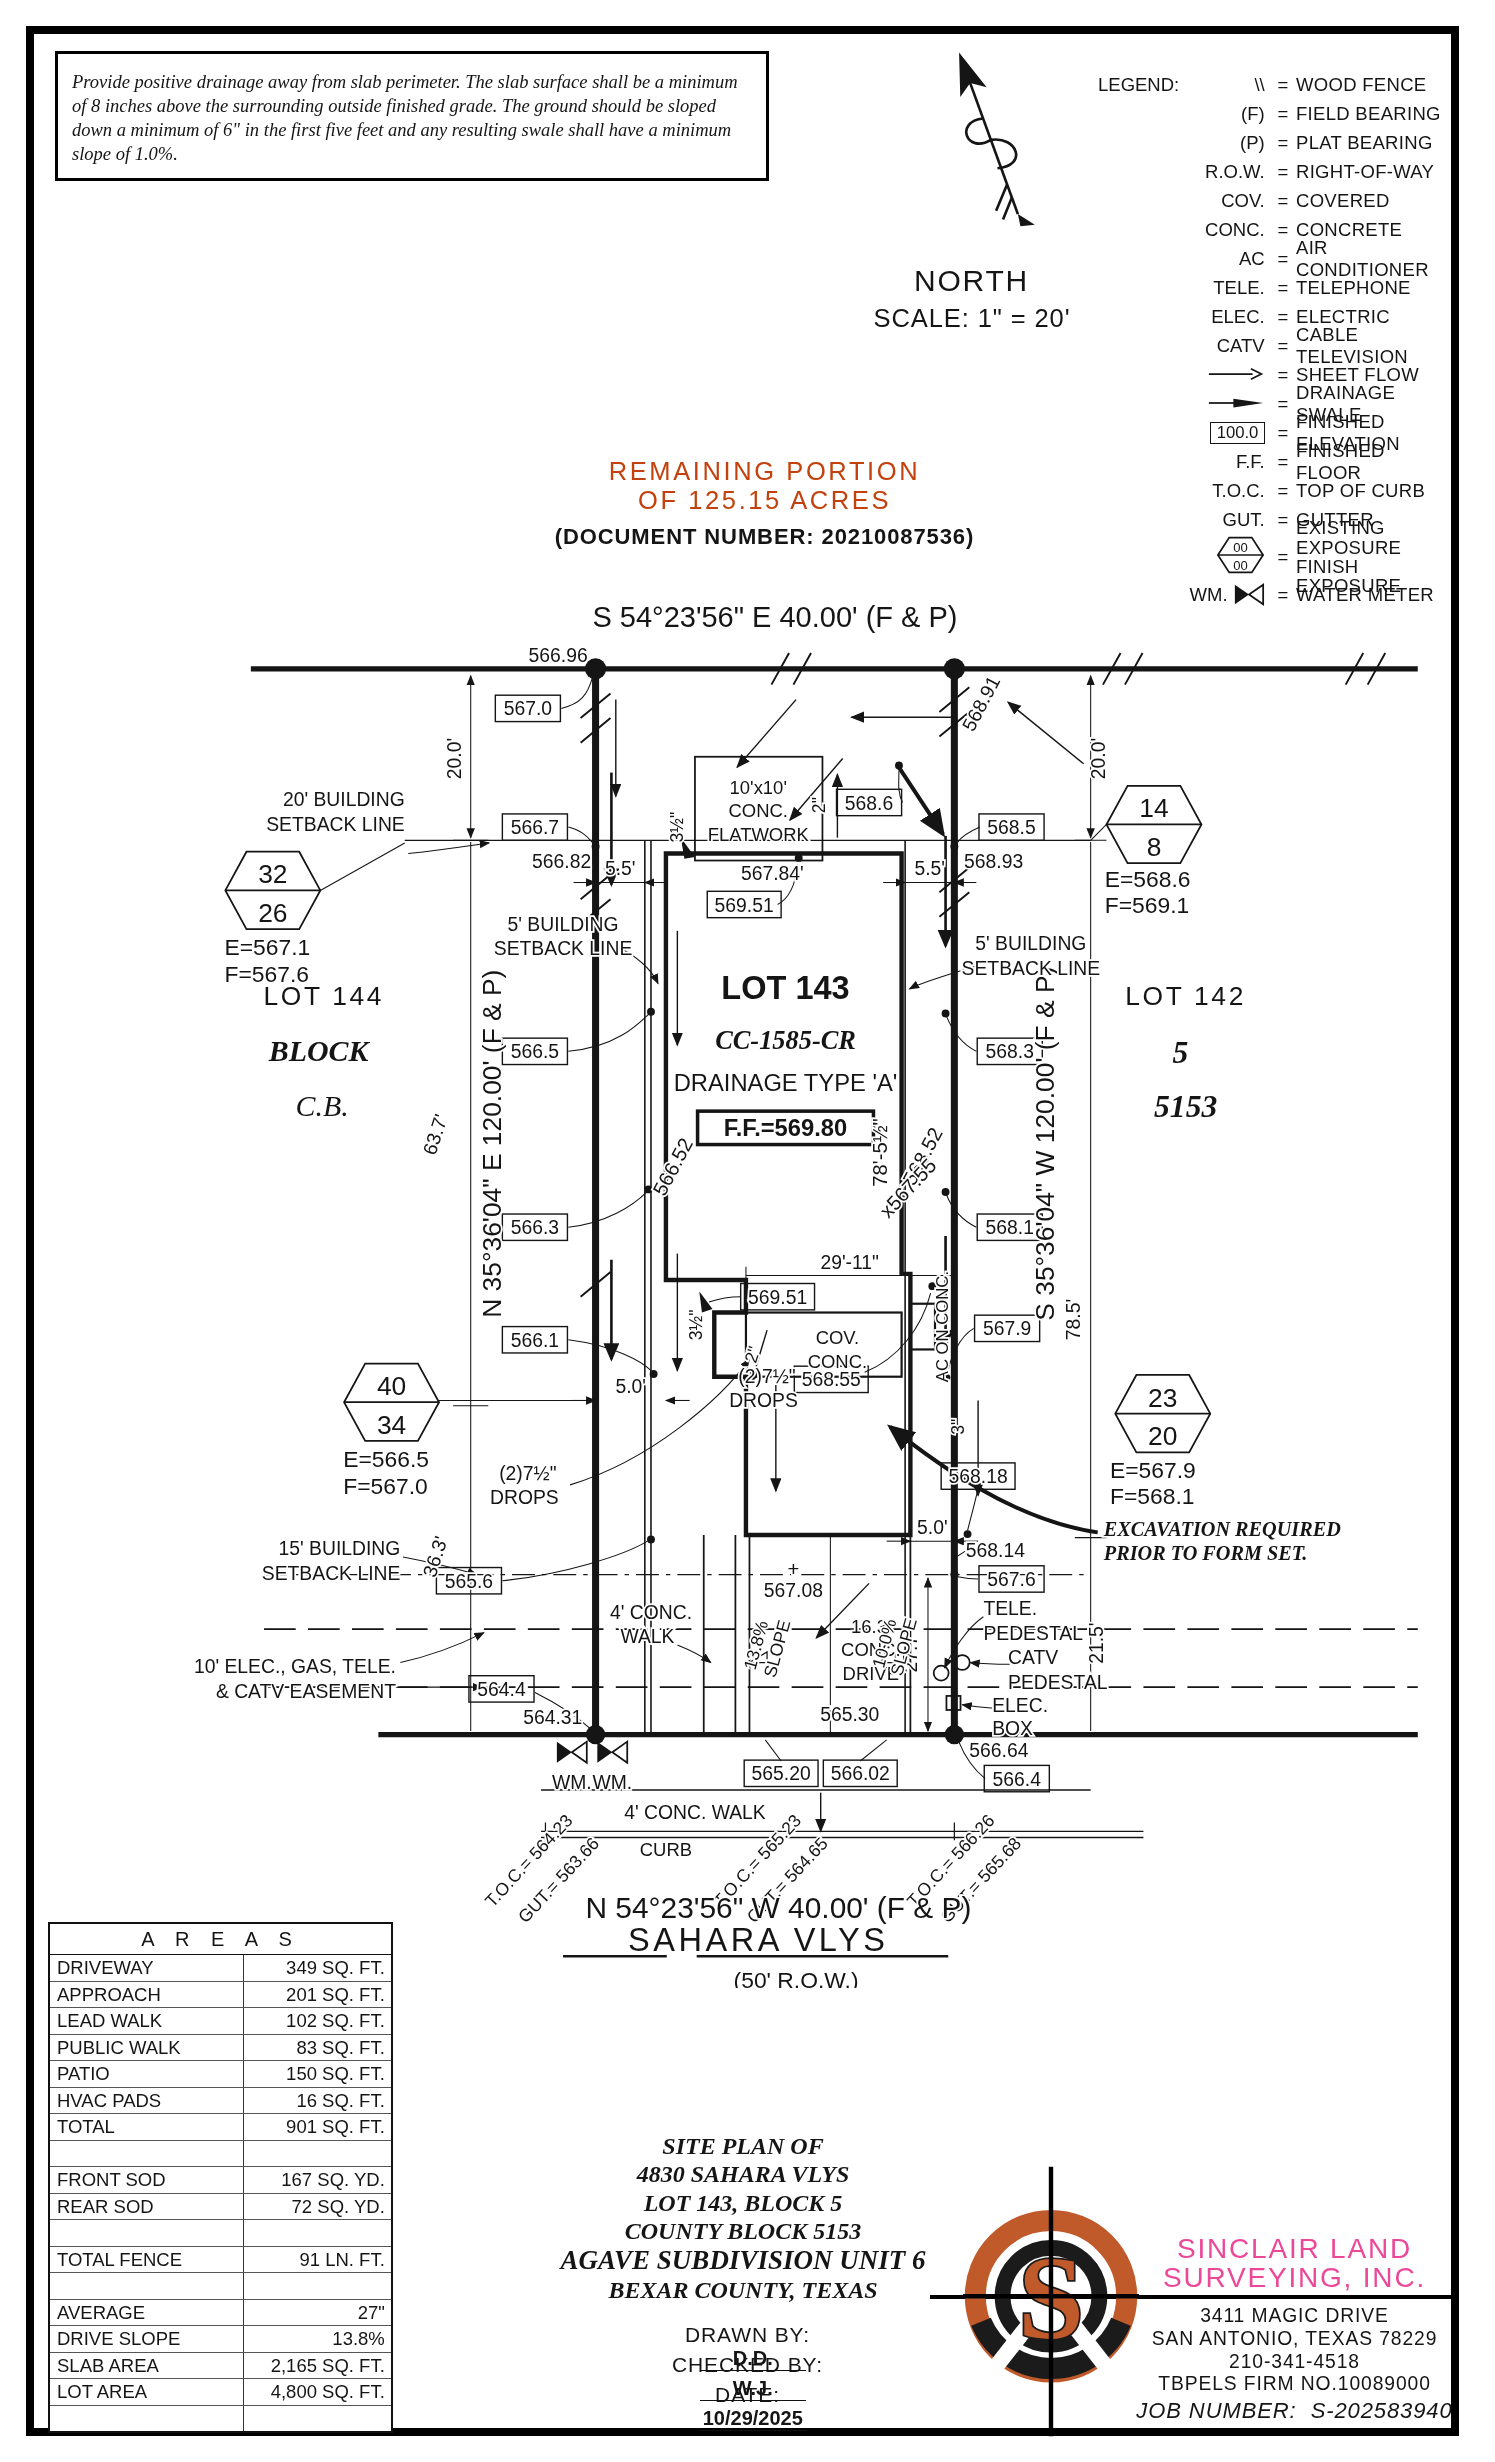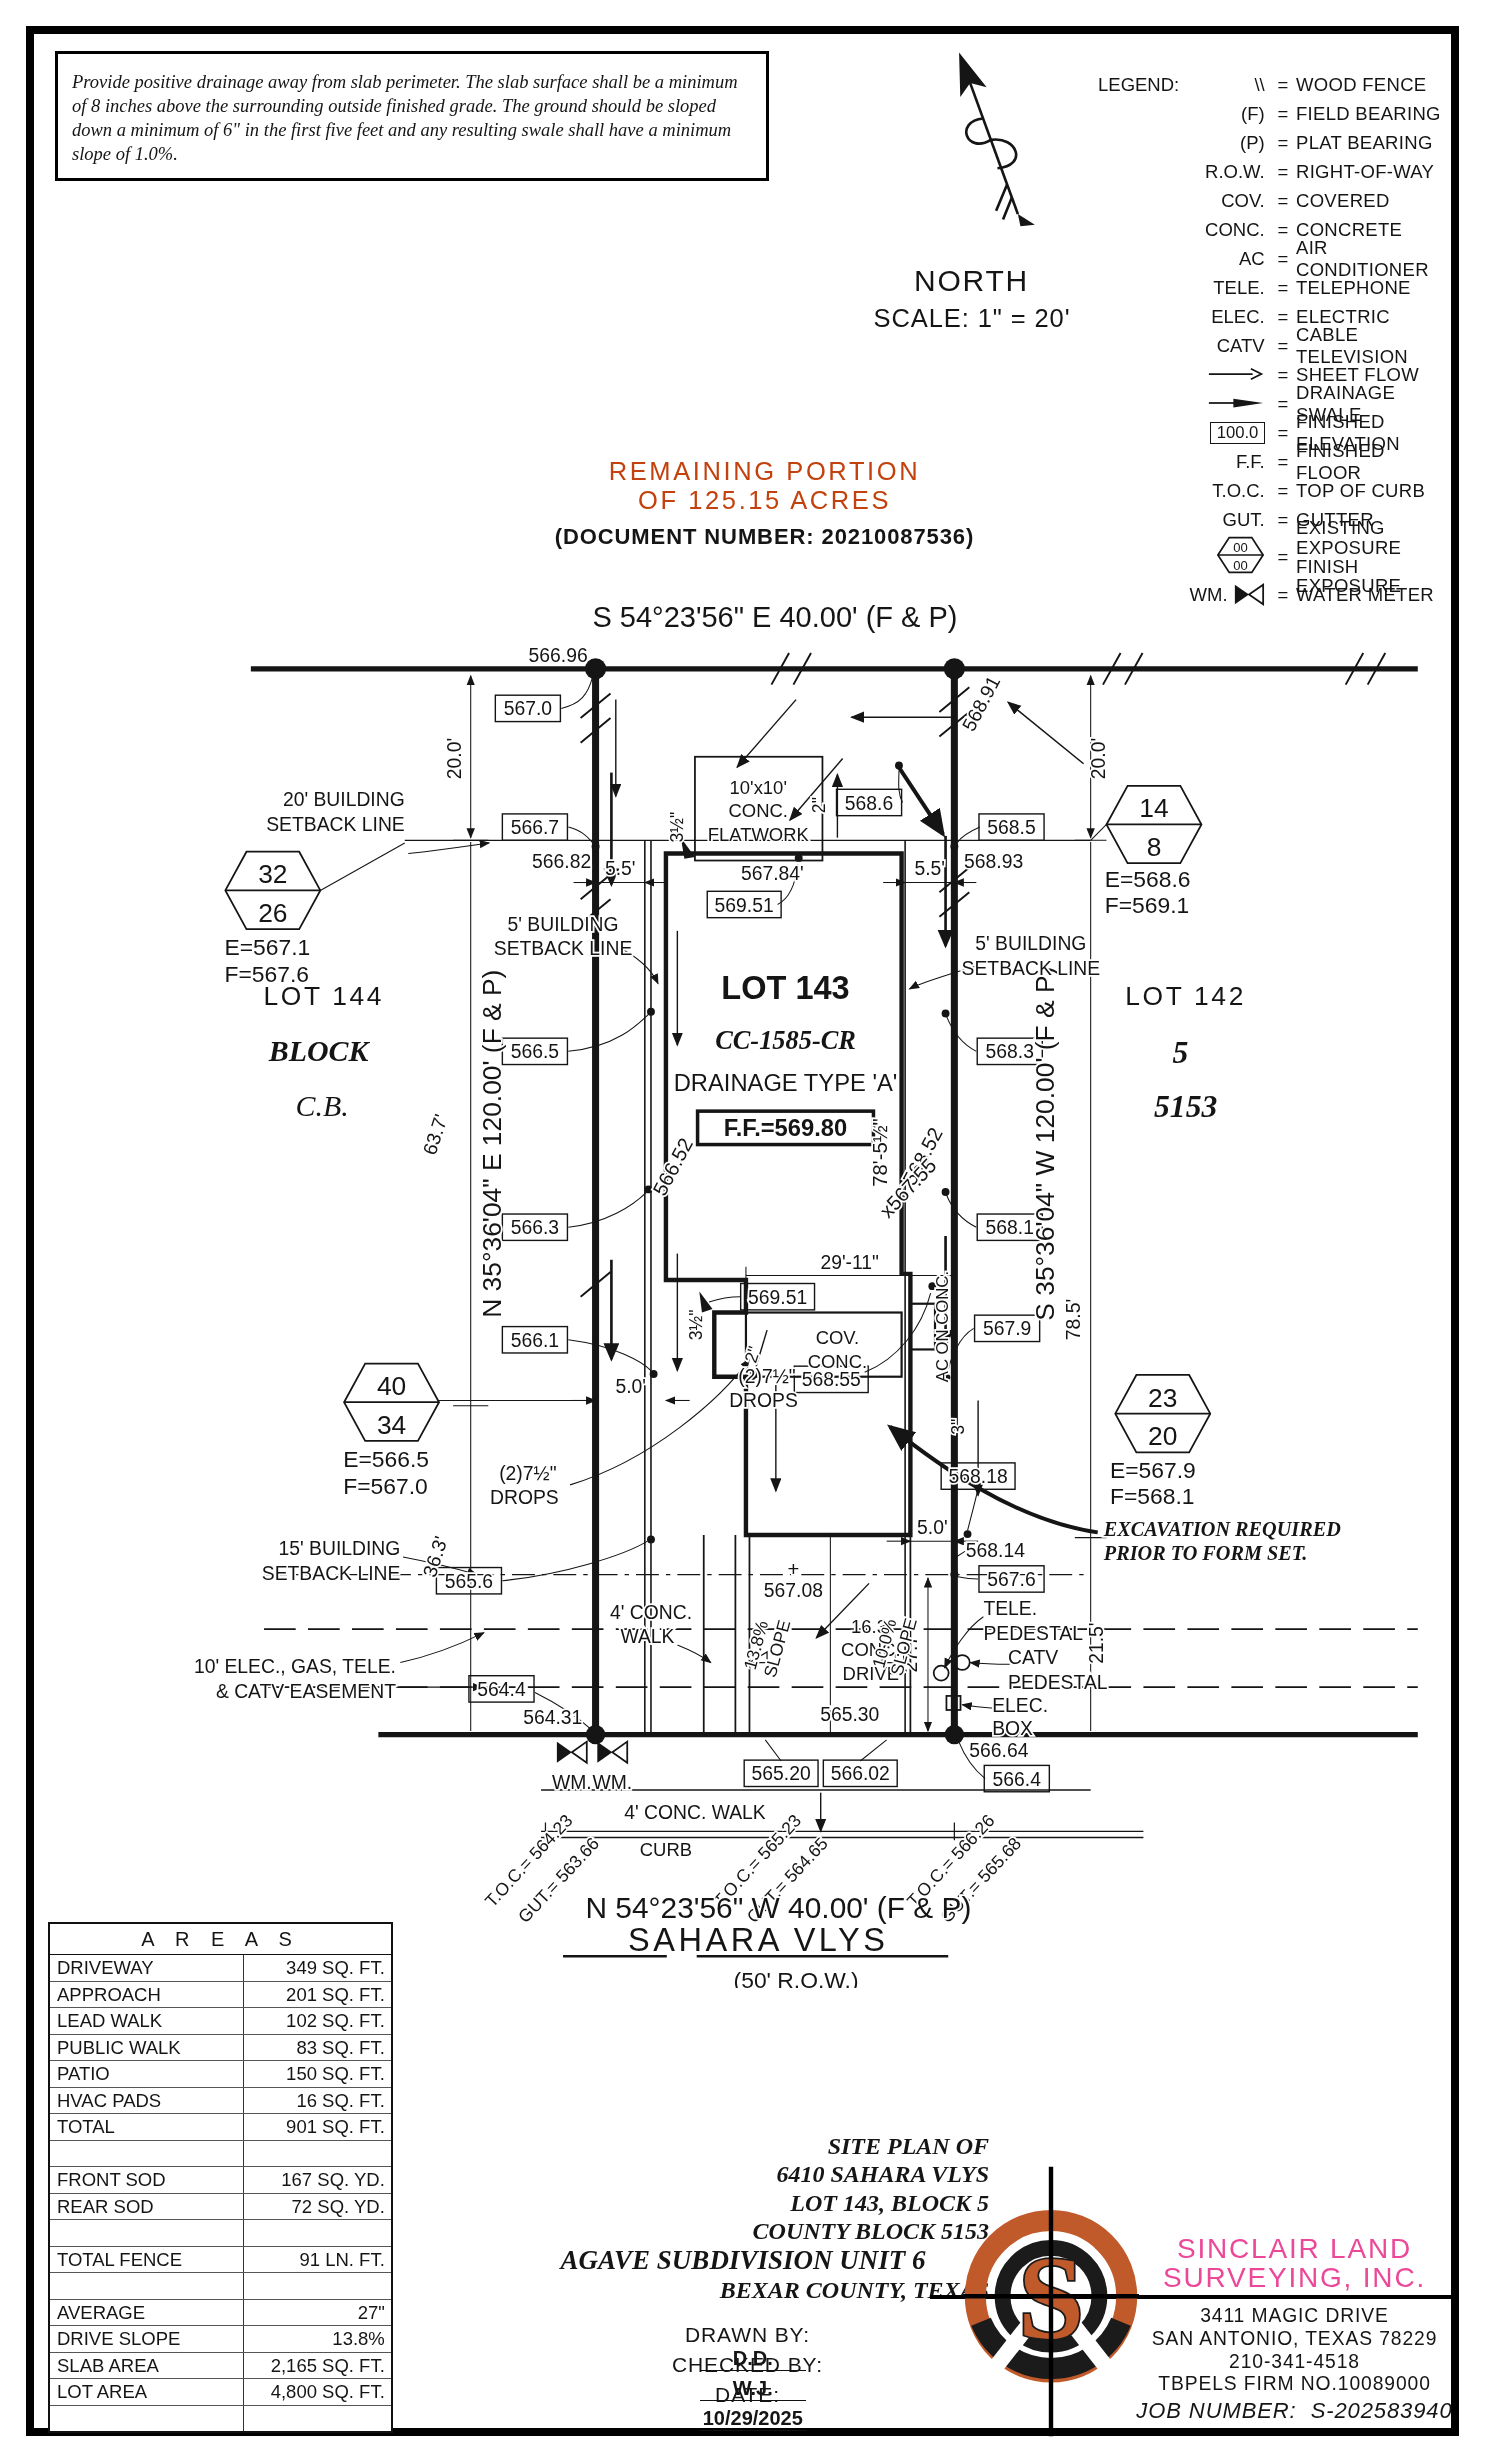--- a/index.html
+++ b/index.html
@@ -29,21 +29,21 @@
   .tract .t2{font-size:22px;font-weight:bold;letter-spacing:0.9px;margin-top:8.8px;}
   
   .areas{left:48px;top:1922px;width:345px;border:2.6px solid #111;box-sizing:border-box;background:#fff;}
   .areas .hd{height:30px;line-height:30px;text-align:center;font-size:20px;letter-spacing:8px;border-bottom:1.8px solid #111;}
   .arow{display:flex;height:25.5px;line-height:25.5px;border-bottom:0.9px solid #555;font-size:18.5px;}
   .arow:last-child{border-bottom:none;}
   .arow .al{width:57%;padding-left:7px;box-sizing:border-box;border-right:1.8px solid #333;overflow:hidden;}
   .arow .av{flex:1;text-align:right;padding-right:6.2px;}
   
   .tblock{left:497px;top:2132px;width:492px;text-align:center;font-family:"Liberation Serif",serif;font-style:italic;font-weight:bold;}
-  .tblock .tl0{font-size:24px;line-height:1.18;text-align:right;}
+  .tblock .tl0{font-size:24px;line-height:1.18;}
   .tblock .tl4{font-size:27px;line-height:1.15;}
   .sign{left:563px;top:2323px;width:369px;font-size:21px;}
   .srow{display:flex;align-items:center;height:30px;flex-direction:column;}
   .srow .sl{letter-spacing:0.9px;}
   .srow .sv{border-bottom:1.8px solid #111;min-width:106px;text-align:center;margin-left:10.6px;font-weight:bold;font-size:20px;}
   
   .divline{left:930px;top:2295px;width:525px;height:3.5px;background:#000;}
   .firm{left:1134px;top:2234px;width:321px;text-align:center;}
   .fname{font-size:28px;letter-spacing:1.8px;line-height:1.05;color:#ec4899;}
   .faddr{font-size:19.3px;letter-spacing:0.9px;margin-top:12.3px;line-height:1.18;}
@@ -626,21 +626,21 @@
       <span class="av">4,800 SQ. FT.</span>
     </div>
   <div class="arow">
       <span class="al"></span>
       <span class="av"></span>
     </div>
 </div>
 
 <div class="abs tblock">
   <div class="tl0">SITE PLAN OF</div>
-  <div class="tl0">6410 SAHARA VLYS</div>
+  <div class="tl0">4830 SAHARA VLYS</div>
   <div class="tl0">LOT 143, BLOCK 5</div>
   <div class="tl0">COUNTY BLOCK 5153</div>
   <div class="tl4">AGAVE SUBDIVISION UNIT 6</div>
   <div class="tl0">BEXAR COUNTY, TEXAS</div>
 </div>
 <div class="abs sign">
   <div class="srow">
       <span class="sl">DRAWN BY:</span>
       <span class="sv">D.D.</span>
     </div>

